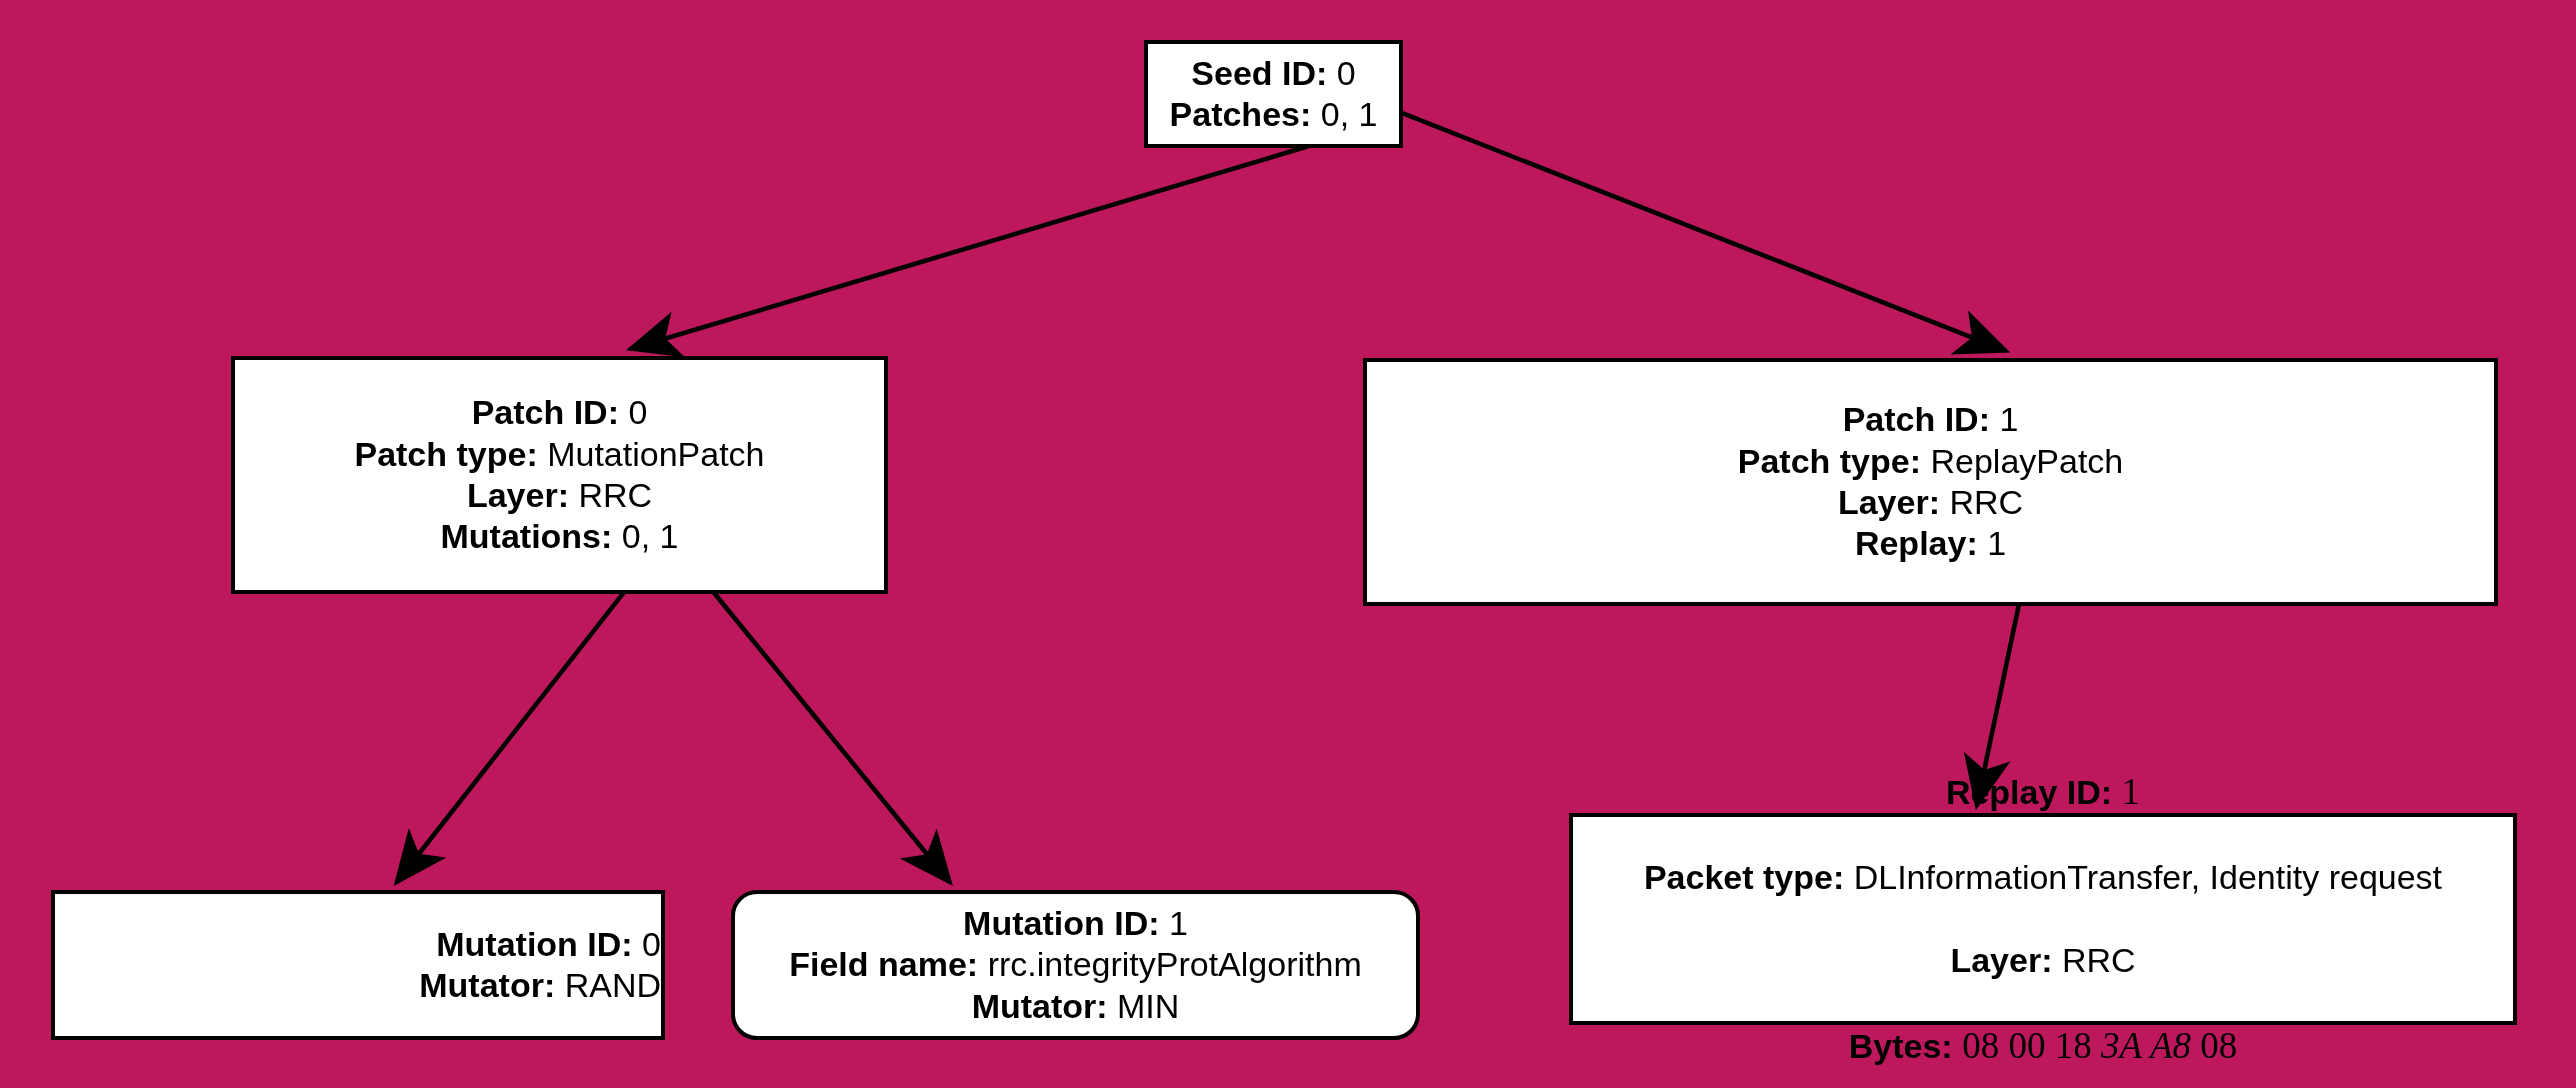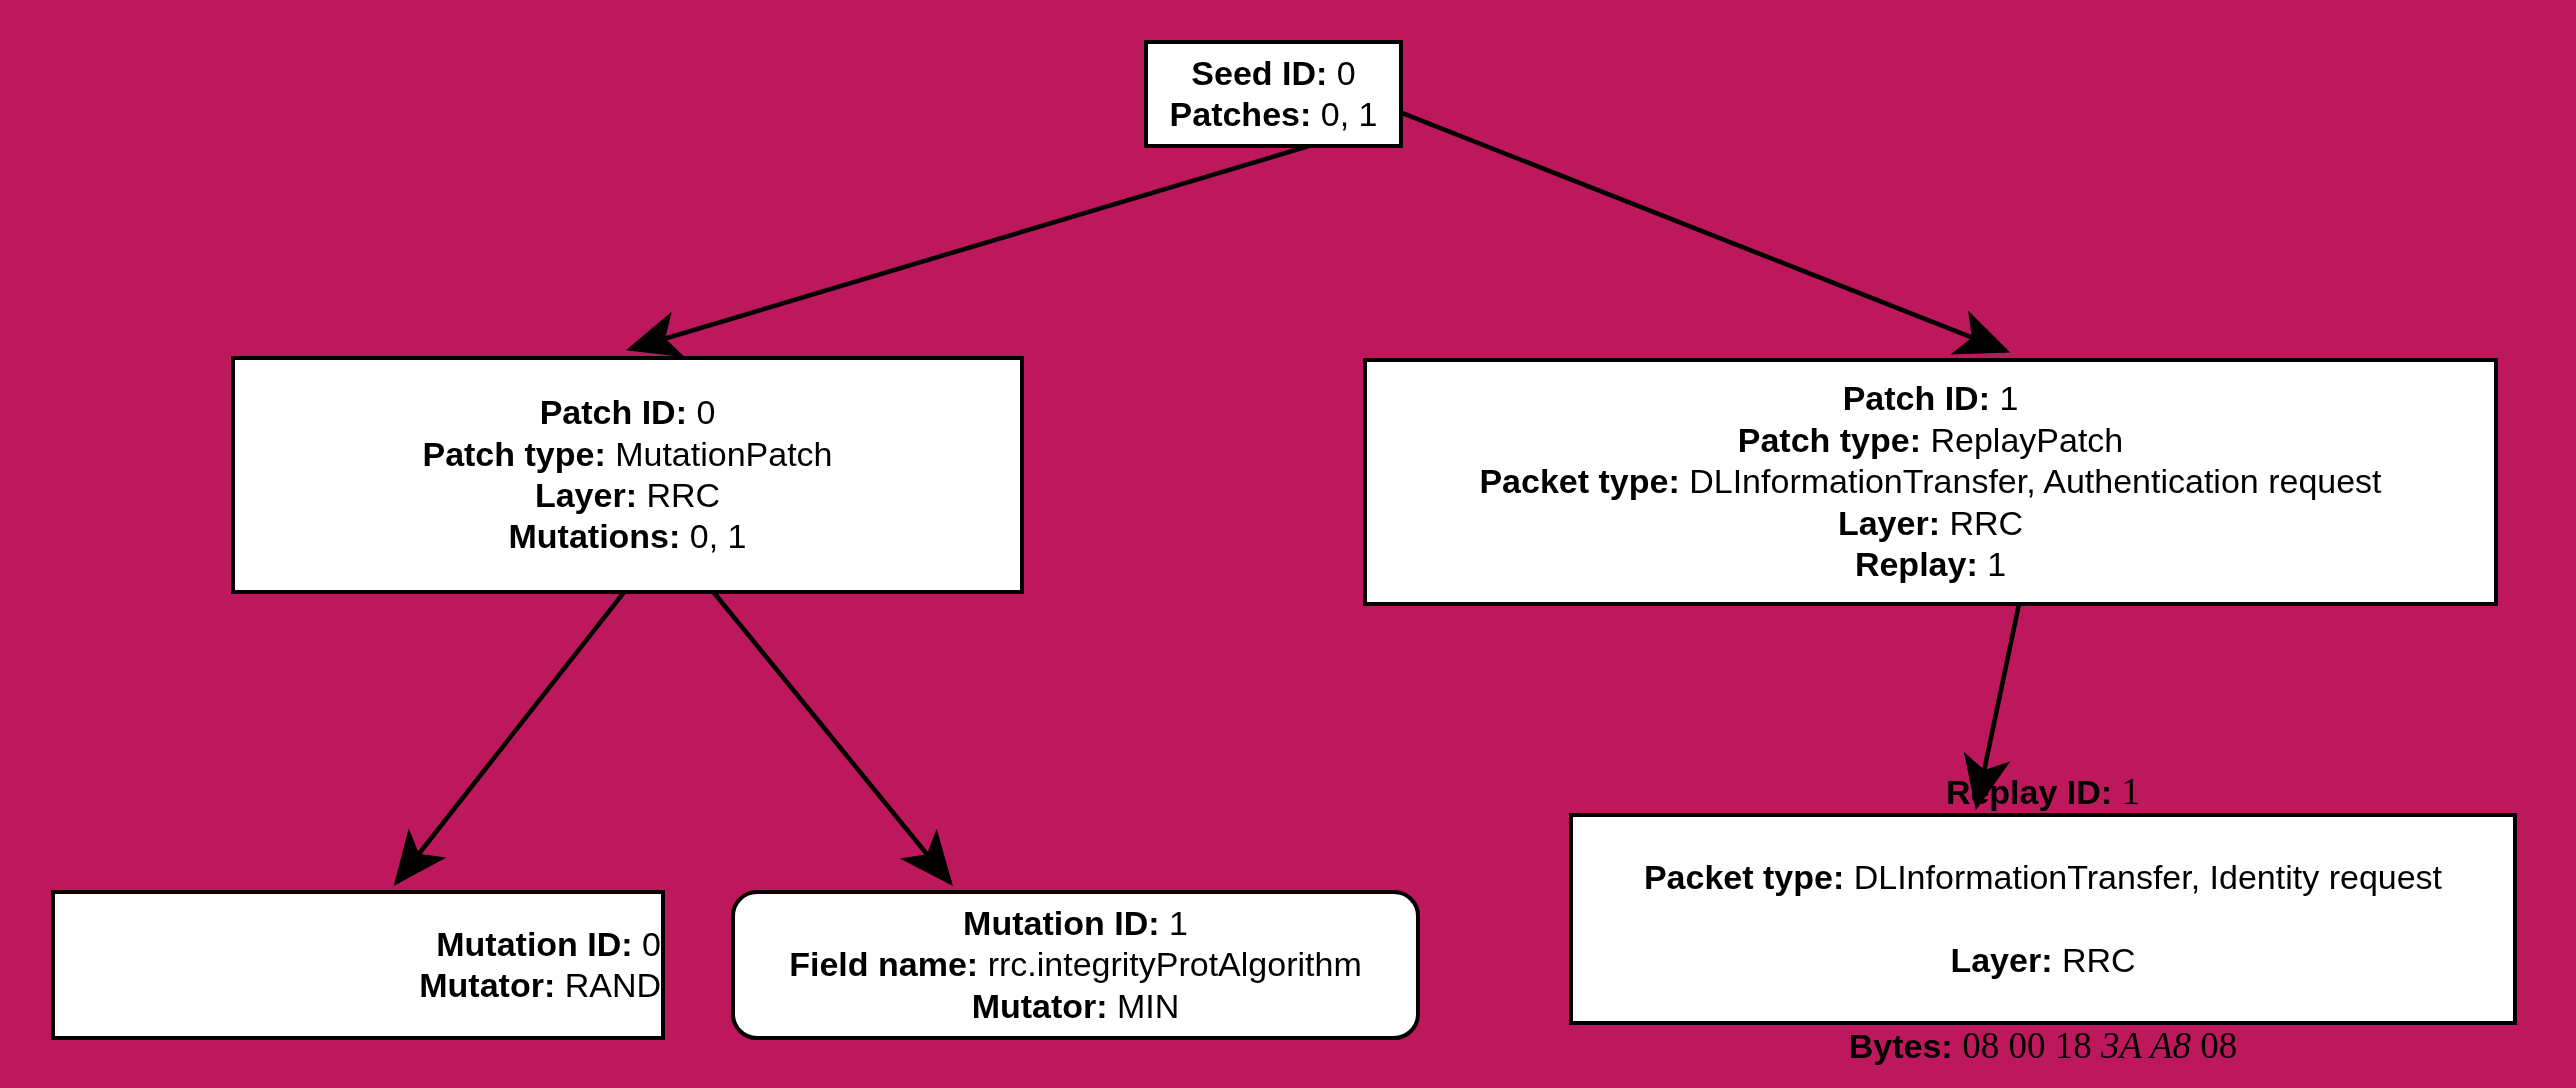--- a/index.html
+++ b/index.html
@@ -53,21 +53,21 @@
     font-weight: normal;
     font-size: 37px;
   }
   .v-serif-it {
     font-family: "Liberation Serif", serif;
     font-weight: normal;
     font-style: italic;
     font-size: 37px;
   }
   #node-seed      { left: 1144px; top: 40px;  width: 259px; height: 108px; }
-  #node-patch-0   { left: 231px;  top: 356px; width: 793px; height: 238px; }
+  #node-patch-0   { left: 231px;  top: 356px; width: 657px; height: 238px; }
   #node-patch-1   { left: 1363px; top: 358px; width: 1135px; height: 248px; }
   #node-mutation-0{ left: 51px;   top: 890px; width: 614px; height: 150px; align-items: flex-end; }
   #node-mutation-1{ left: 731px;  top: 890px; width: 689px; height: 150px; border-radius: 26px; }
   #node-replay-0  { left: 1569px; top: 813px; width: 948px; height: 212px; gap: 42px; }
 </style>
 </head>
 <body>
 
 <div id="canvas">
 
@@ -117,24 +117,20 @@
   <div class="node" id="node-patch-1">
     <div class="row">
       <span class="k">Patch ID: </span>
       <span class="v">1</span>
     </div>
     <div class="row">
       <span class="k">Patch type: </span>
       <span class="v">ReplayPatch</span>
     </div>
     <div class="row">
-      <span class="k">Packet type: </span>
-      <span class="v">DLInformationTransfer, Authentication request</span>
-    </div>
-    <div class="row">
       <span class="k">Layer: </span>
       <span class="v">RRC</span>
     </div>
     <div class="row">
       <span class="k">Replay: </span>
       <span class="v">1</span>
     </div>
   </div>
 
   <div class="node" id="node-mutation-0">

